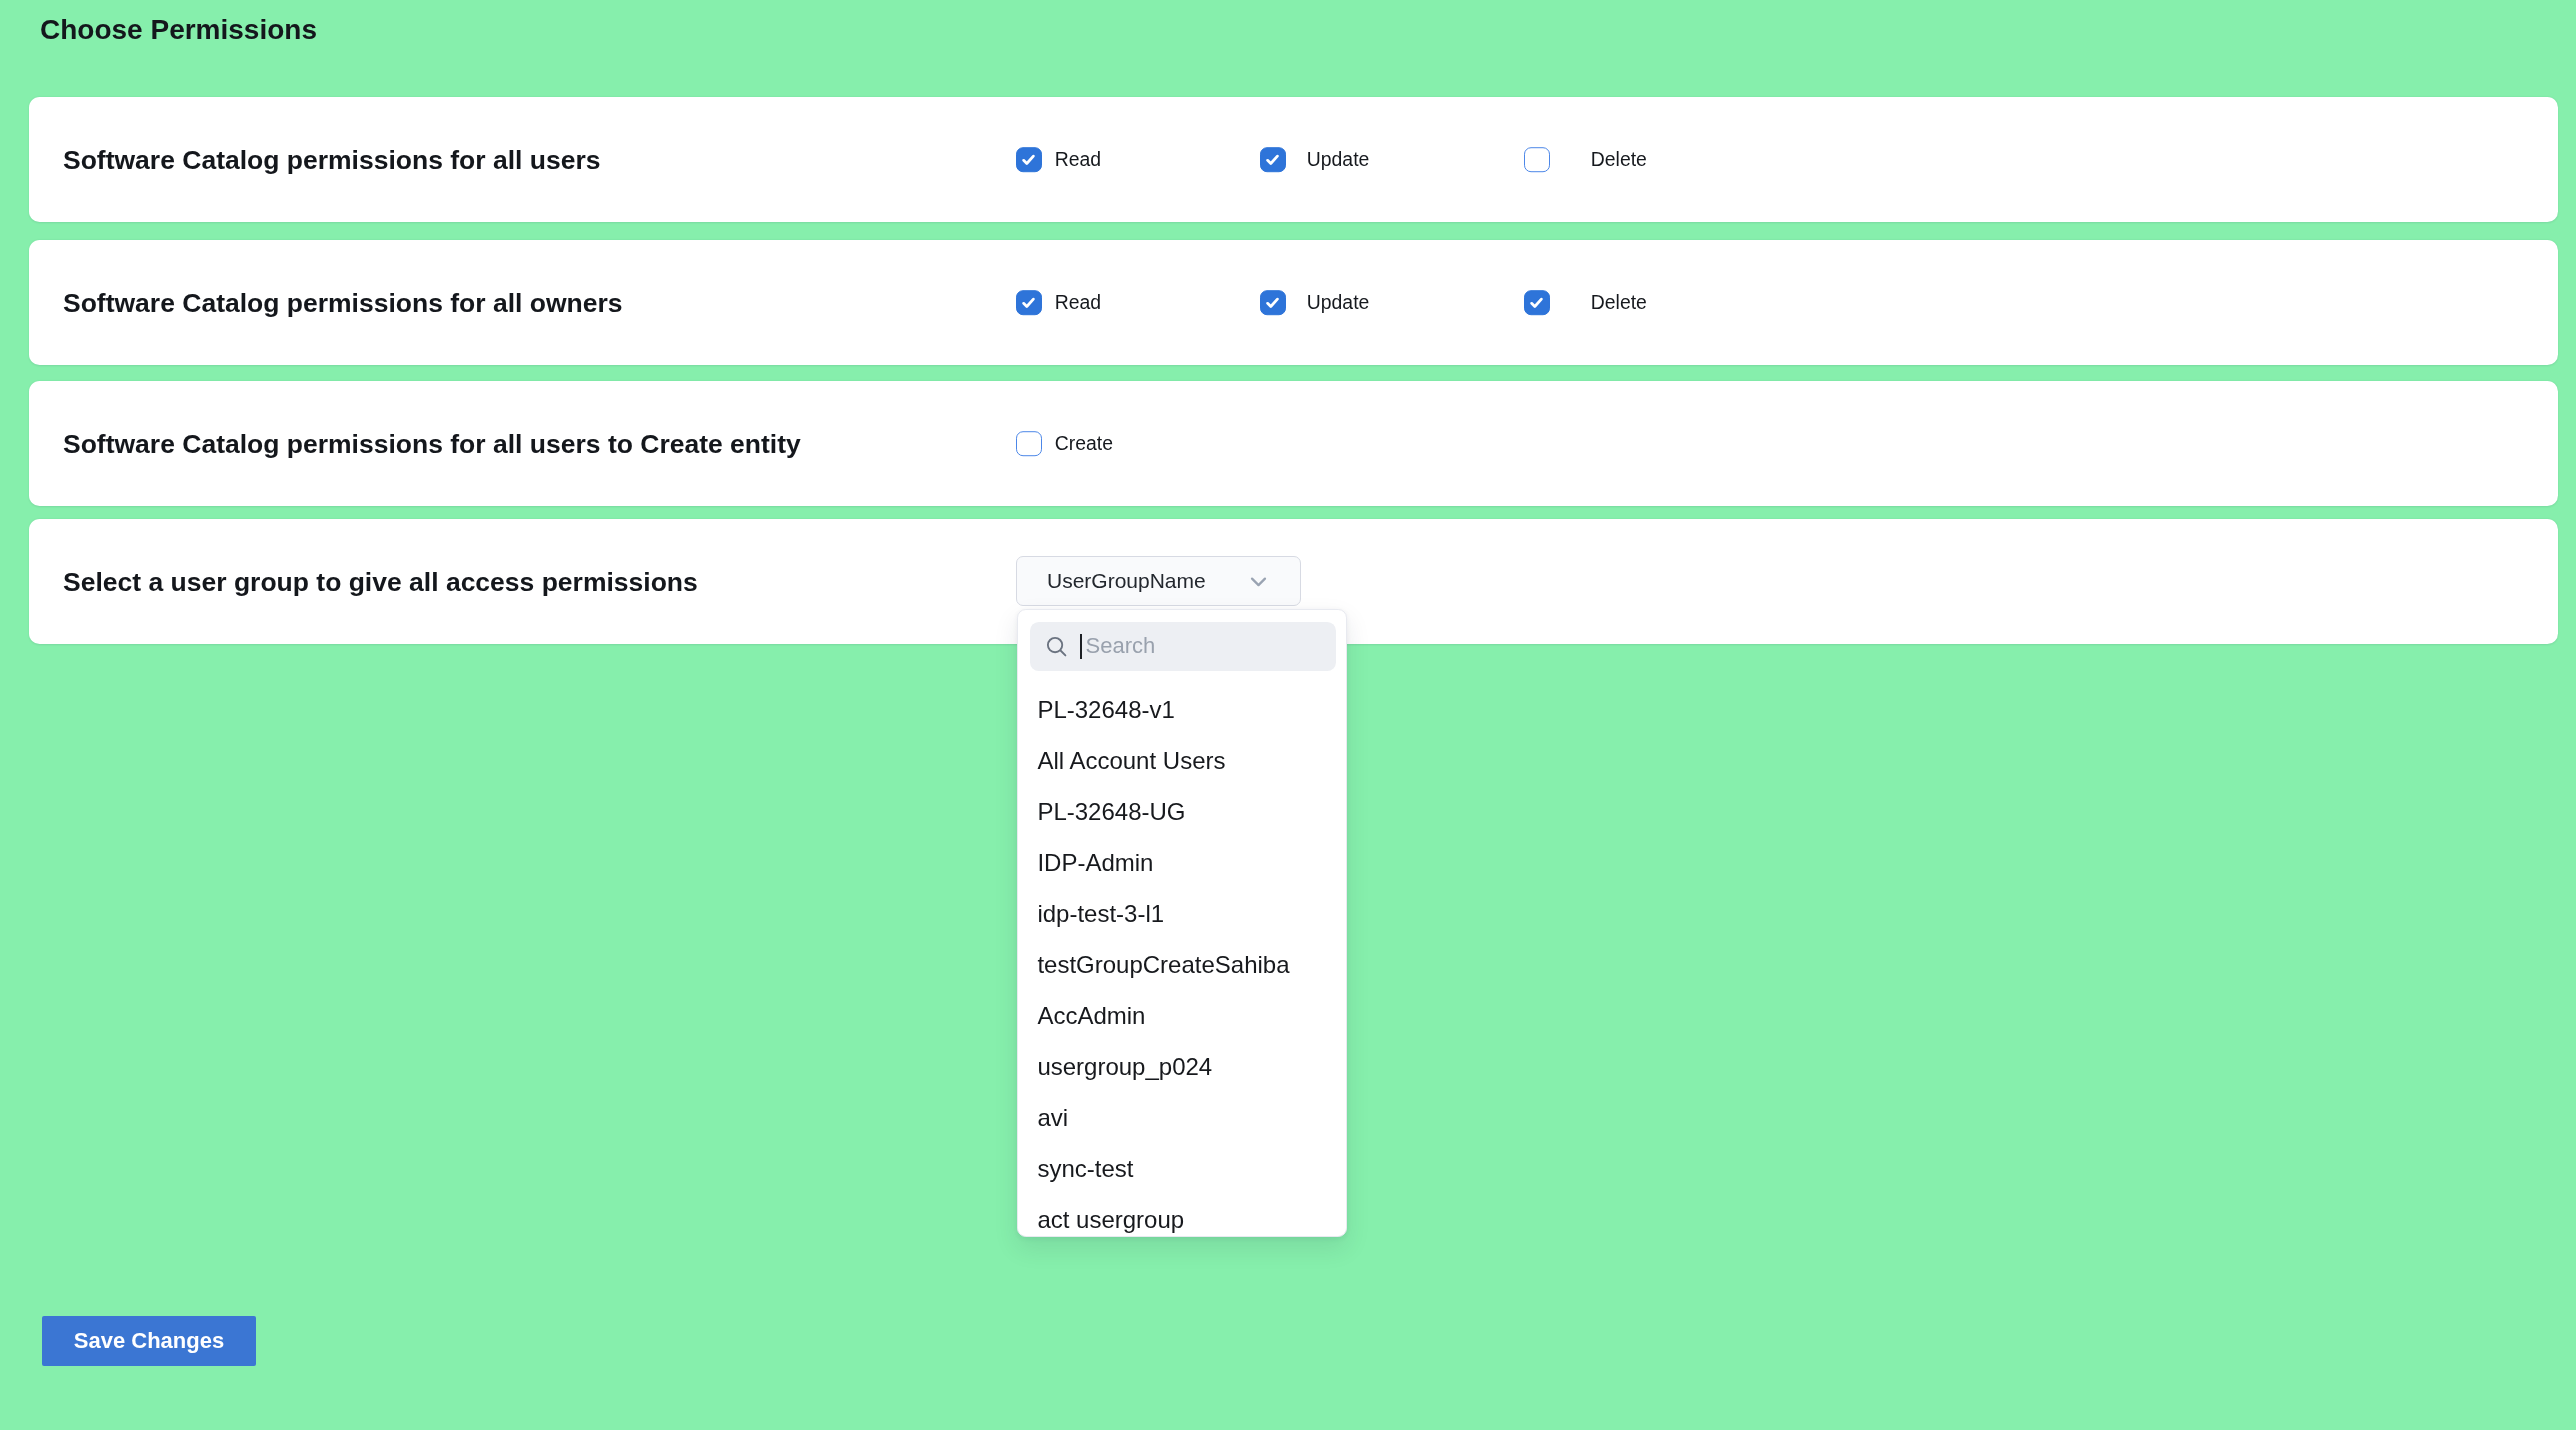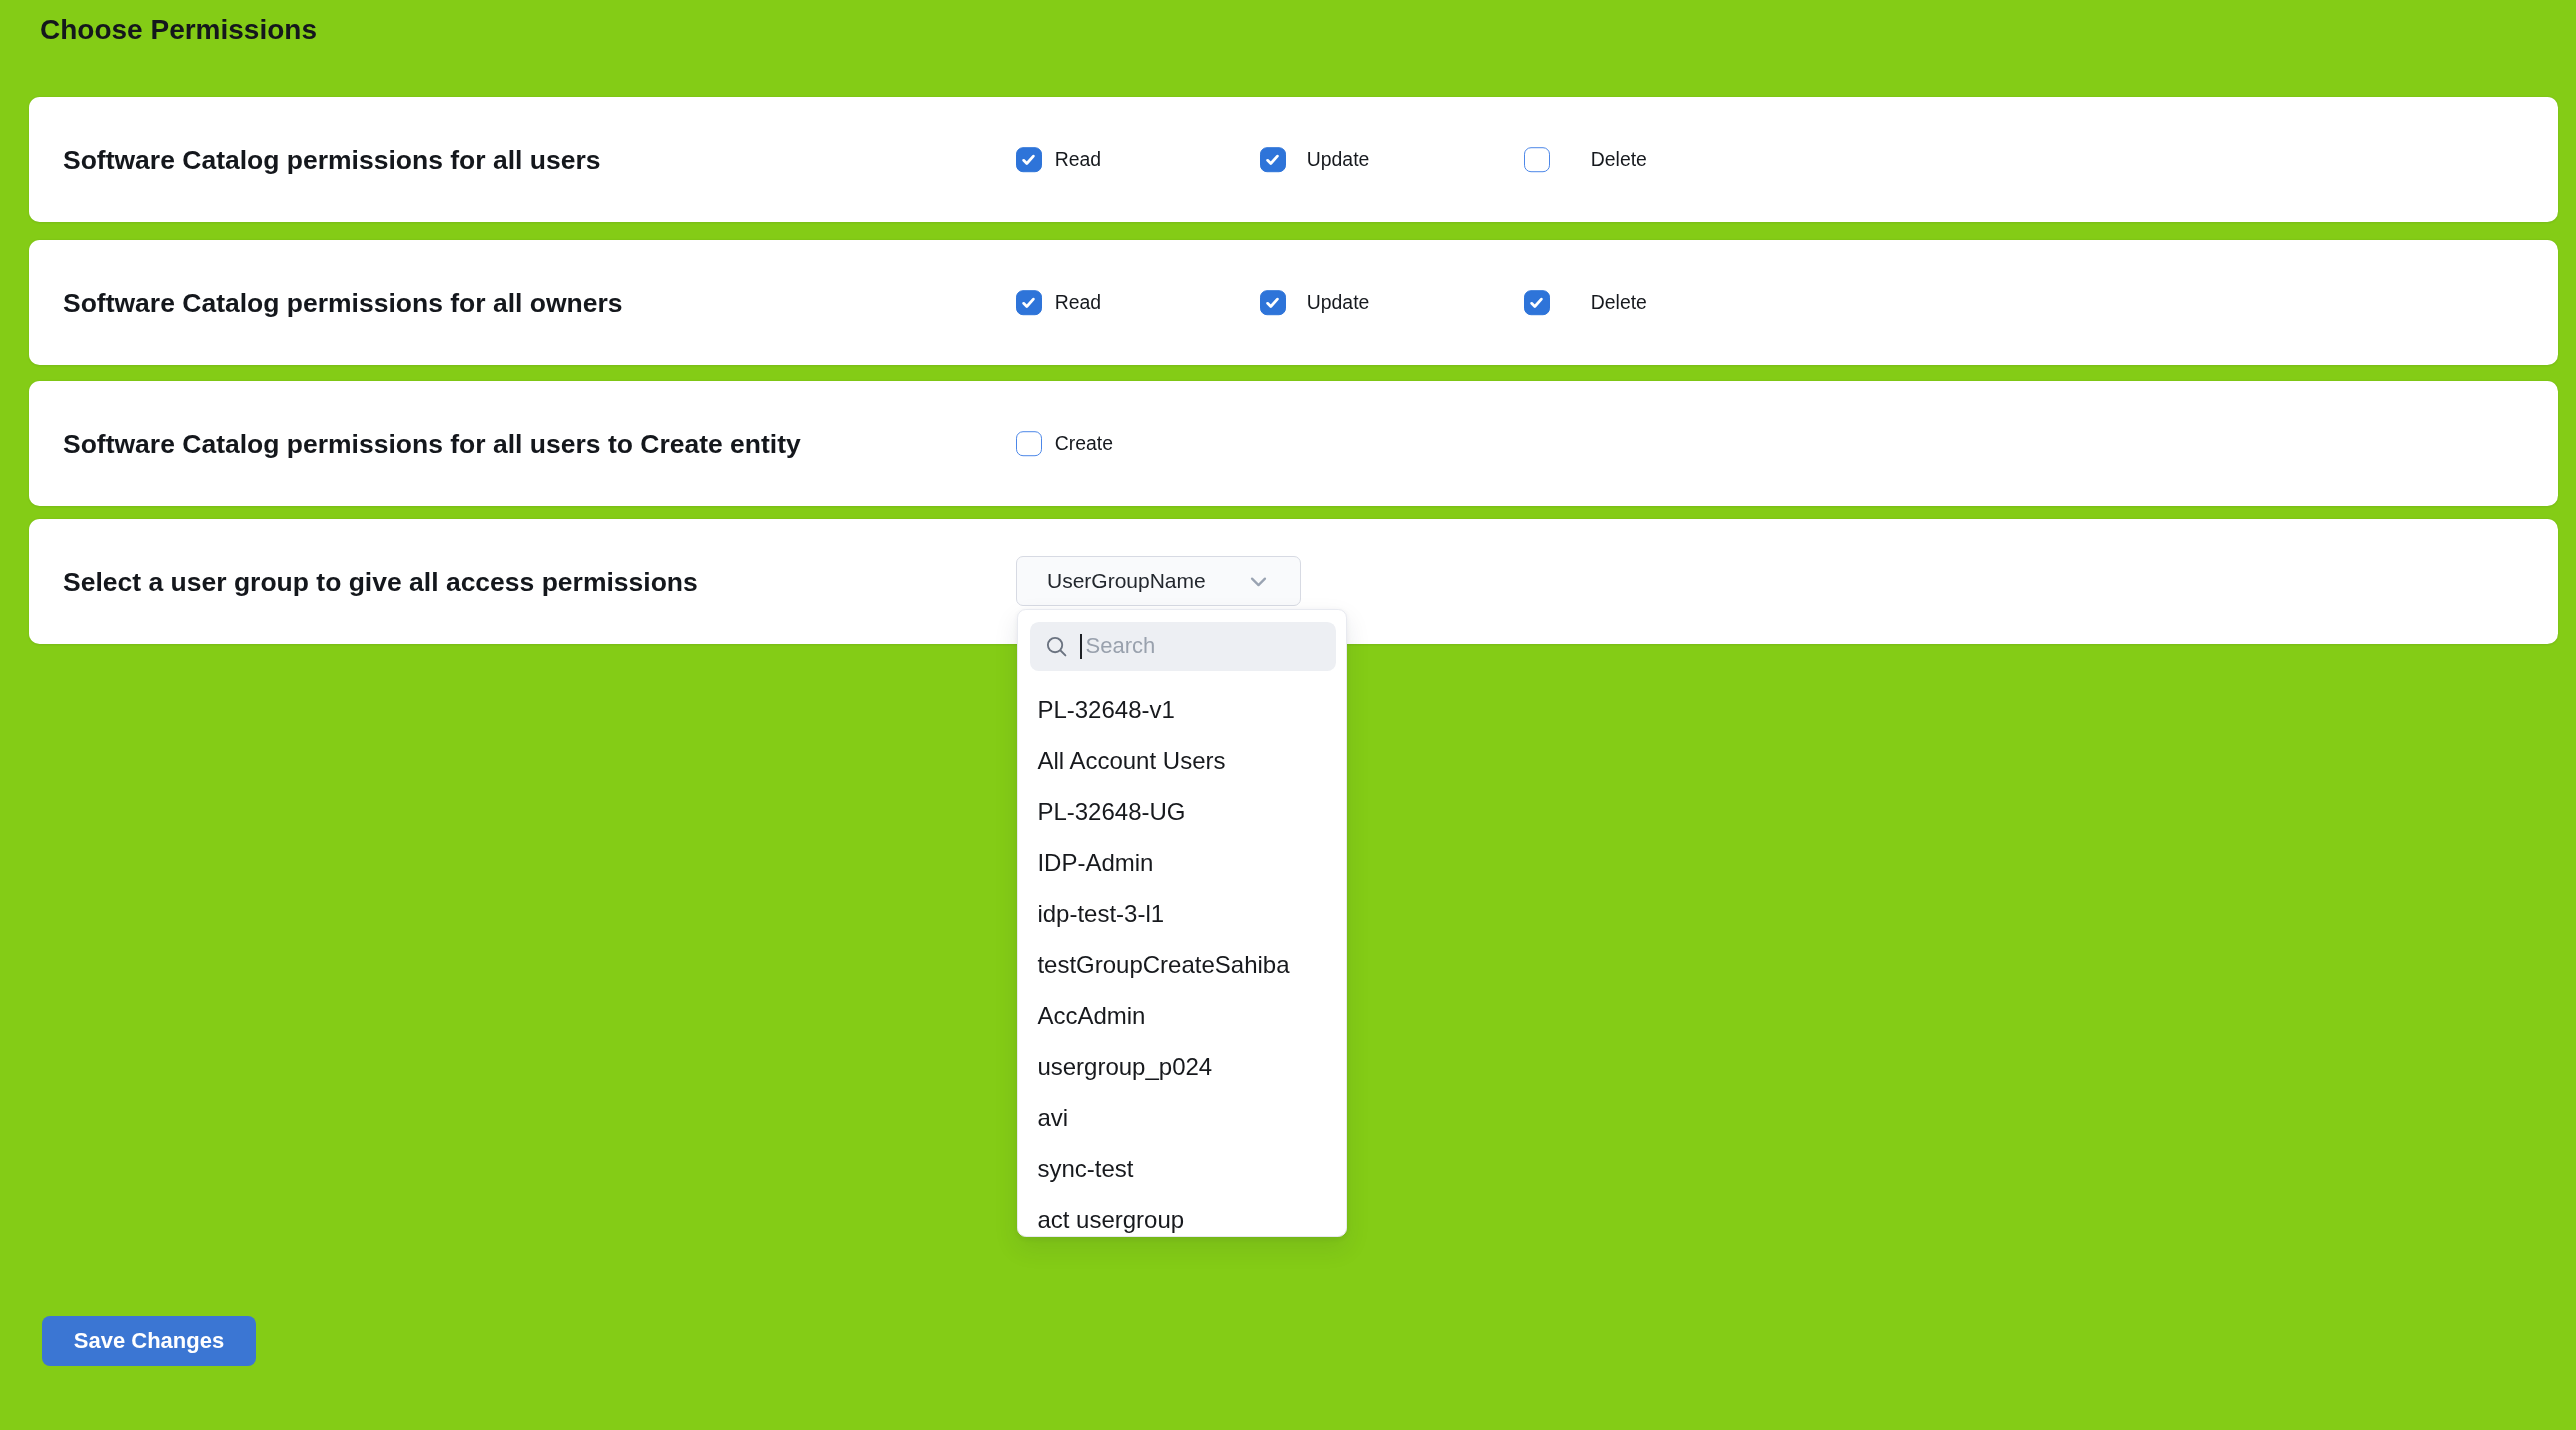--- a/index.html
+++ b/index.html
@@ -4,21 +4,21 @@
 <style>
   html,body{margin:0;padding:0;}
   body{
     font-family:"Liberation Sans","DejaVu Sans",sans-serif;
     background:#f8f9fc;
   }
   .page{
     position:relative;
     width:2576px;
     height:1431px;
-    background:#84cc16;
+    background:#86efac;
     overflow:hidden;
   }
   .page-title{
     position:absolute;
     left:40px; top:12.4px;
     font-size:28px; line-height:35px;
     font-weight:700;
     color:#14171c;
     margin:0;
   }
@@ -152,21 +152,21 @@
     color:#17191d;
     white-space:nowrap;
     cursor:pointer;
   }
   .save-btn{
     position:absolute;
     left:42px; top:1316px;
     width:214px; height:50px;
     background:#3b76d3;
     border:none;
-    border-radius:8px;
+    border-radius:2px;
     color:#ffffff;
     font-family:"Liberation Sans","DejaVu Sans",sans-serif;
     font-size:22px;
     font-weight:700;
     cursor:pointer;
   }
 </style>
 </head>
 <body>
 

